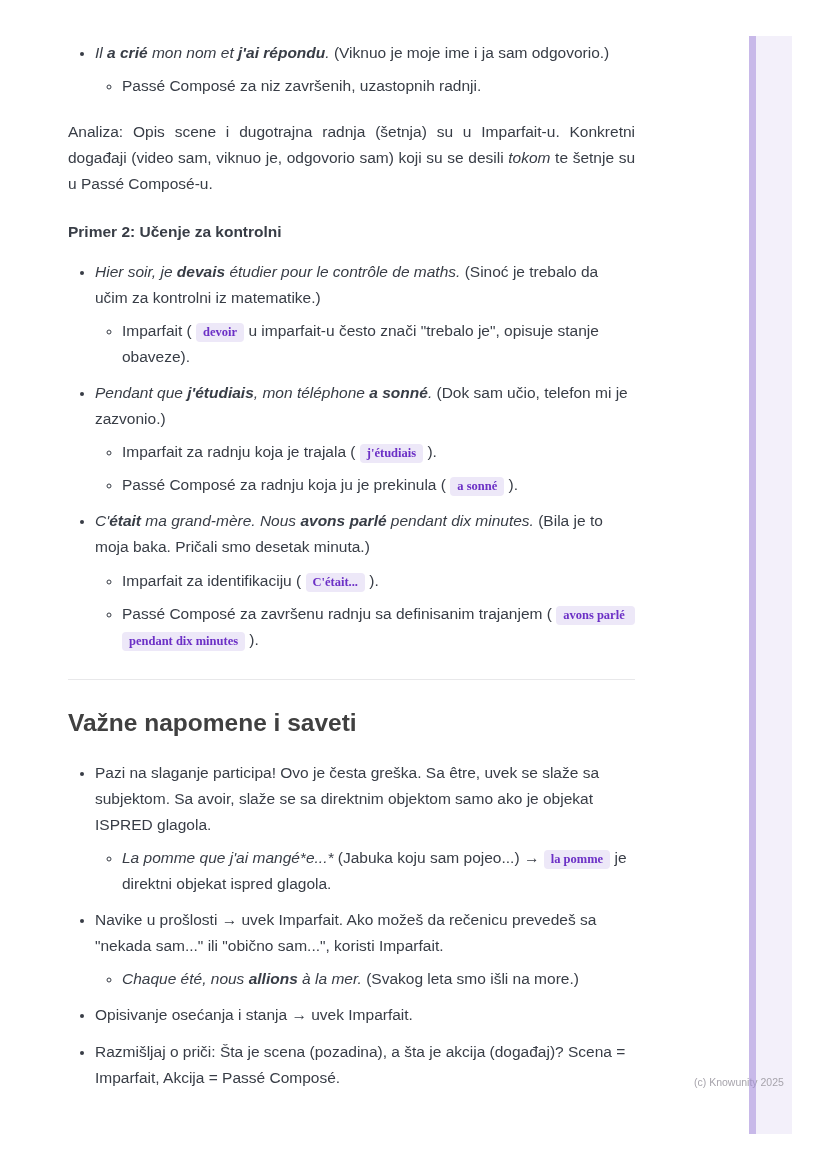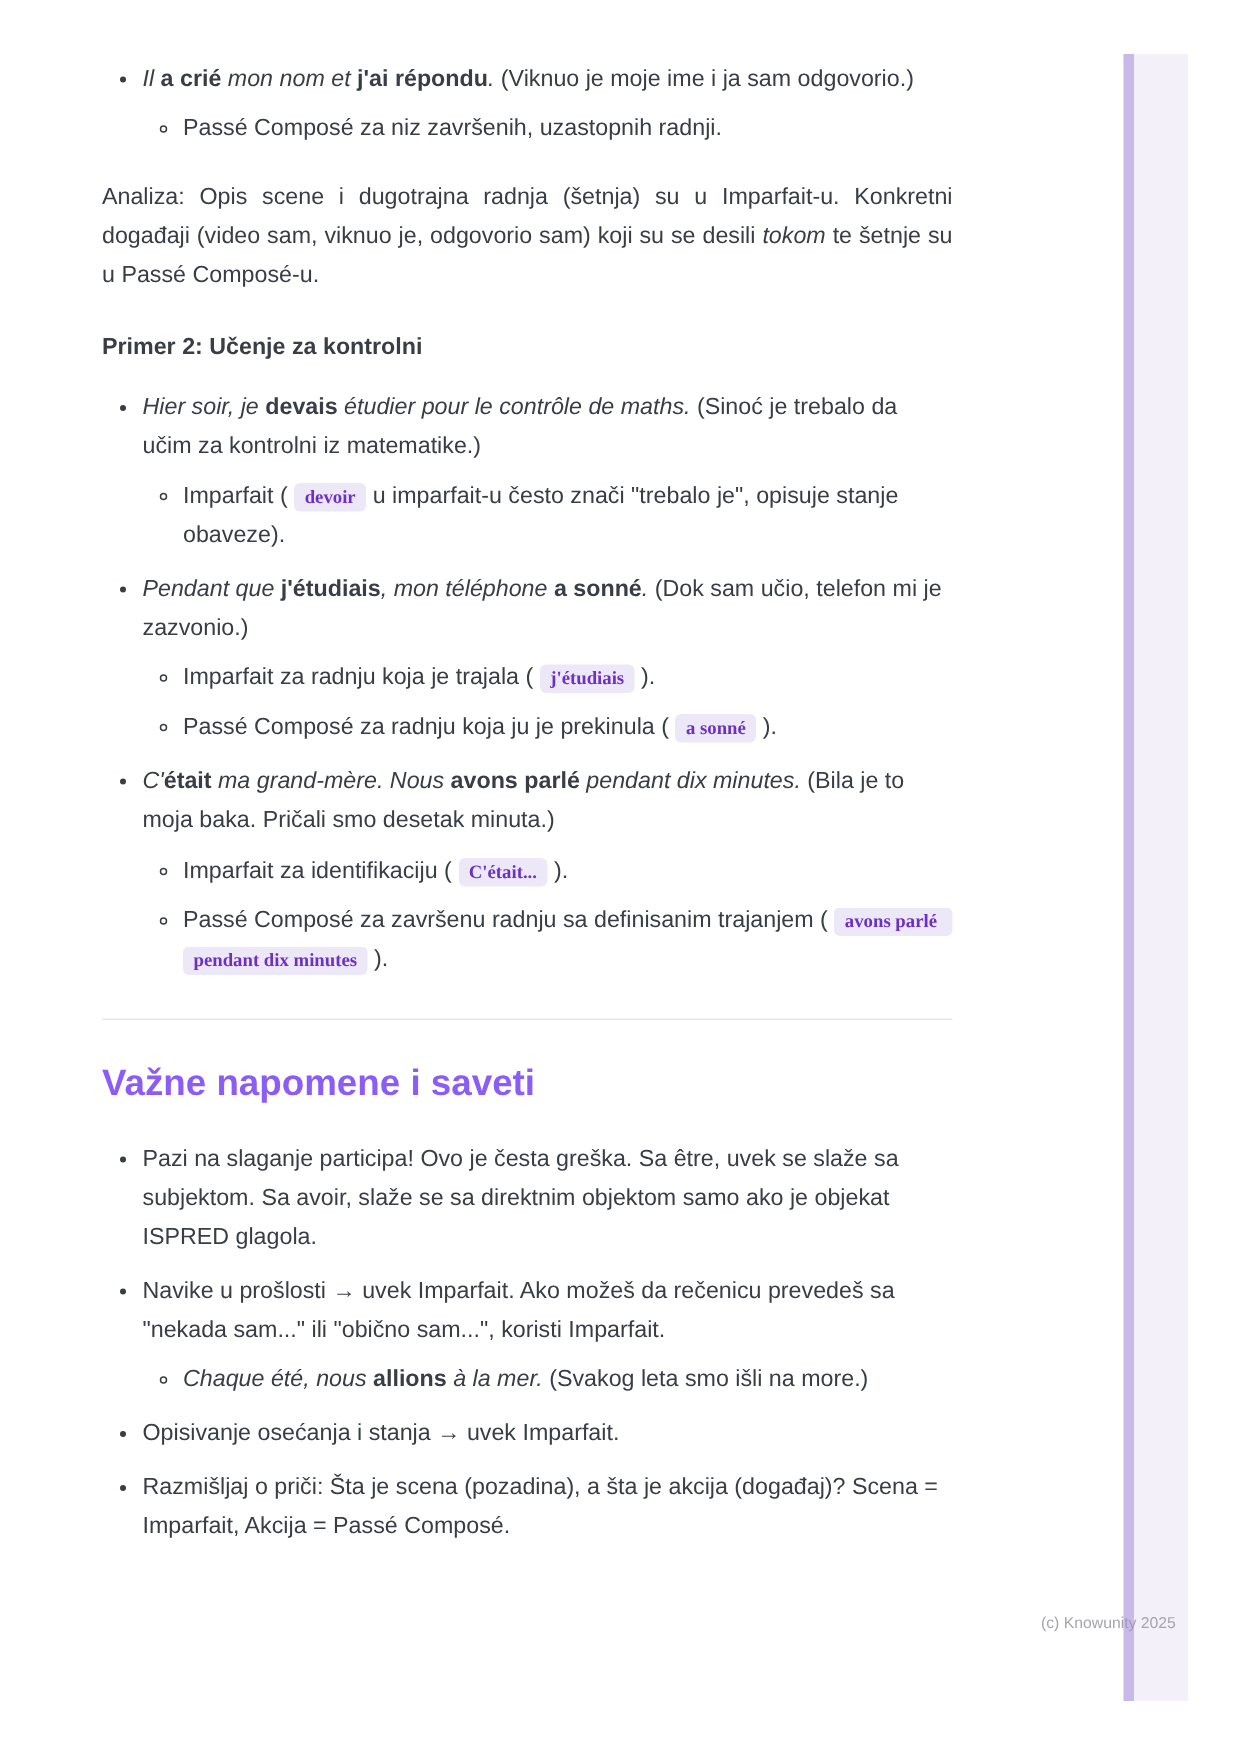--- a/index.html
+++ b/index.html
@@ -12,26 +12,26 @@
     position:absolute; left:68px; top:30px; width:567px;
     font-size:15.5px; line-height:1.68;
   }
   ul { margin:0; }
   ul.l1 { list-style:disc; padding-left:27px; }
   ul.l1 > li { margin:10px 0; }
   ul.l2 { list-style:circle; padding-left:27px; margin-top:5px; }
   ul.l2 > li { margin:7px 0; }
   li::marker { color:#383d46; font-size:14px; }
   em { font-style:italic; font-weight:normal;margin-top:47px; }
-  .bv { font-weight:700;margin-top:15px; }
+  .bv { font-style:italic; font-weight:700;margin-top:15px; }
   strong, .b { font-weight:400; font-style:normal; }
   .para { margin:20px 0; text-align:justify; }
   .subhead { font-weight:700; font-size:15.5px; margin:22px 0 14px; }
   h2.section {
-    color:#8b5cf6; font-size:24.5px; font-weight:700;
+    color:#404040; font-size:24.5px; font-weight:700;
     margin:28px 0 22px; line-height:1.25;
   }
   hr.div { border:0; border-top:1px solid #e8e8ea; margin:26px 0 0; }
   .chip {
     font-family:Liberation Serif, serif;
     font-size:12.5px; font-weight:700; color:#6c30c6;
     background:#ede8f8; border-radius:4px; padding:2px 7px 3px;
     box-decoration-break:clone; -webkit-box-decoration-break:clone;
     line-height:1.5; white-space:pre-wrap;
   }
@@ -107,20 +107,25 @@
     </li>
   </ul>
 
   <hr class="div">
 
   <h2 class="section">Važne napomene i saveti</h2>
 
   <ul class="l1">
     <li>
       <span class="b">Pazi na slaganje participa!</span><span> Ovo je česta greška. Sa </span><span class="b">être</span><span>, uvek se slaže sa subjektom. Sa </span><span class="b">avoir</span><span>, slaže se sa direktnim objektom samo ako je objekat ISPRED glagola.</span>
+      <ul class="l2">
+        <li>
+          <em>La pomme que j'ai mangé*e...*</em><span> (Jabuka koju sam pojeo...) → </span><span class="chip">la pomme</span><span> je direktni objekat ispred glagola.</span>
+        </li>
+      </ul>
     </li>
     <li>
       <span class="b">Navike u prošlosti → uvek Imparfait.</span><span> Ako možeš da rečenicu prevedeš sa "nekada sam..." ili "obično sam...", koristi Imparfait.</span>
       <ul class="l2">
         <li>
           <em>Chaque été, nous </em><span class="bv">allions</span><em> à la mer.</em><span> (Svakog leta smo išli na more.)</span>
         </li>
       </ul>
     </li>
     <li>

